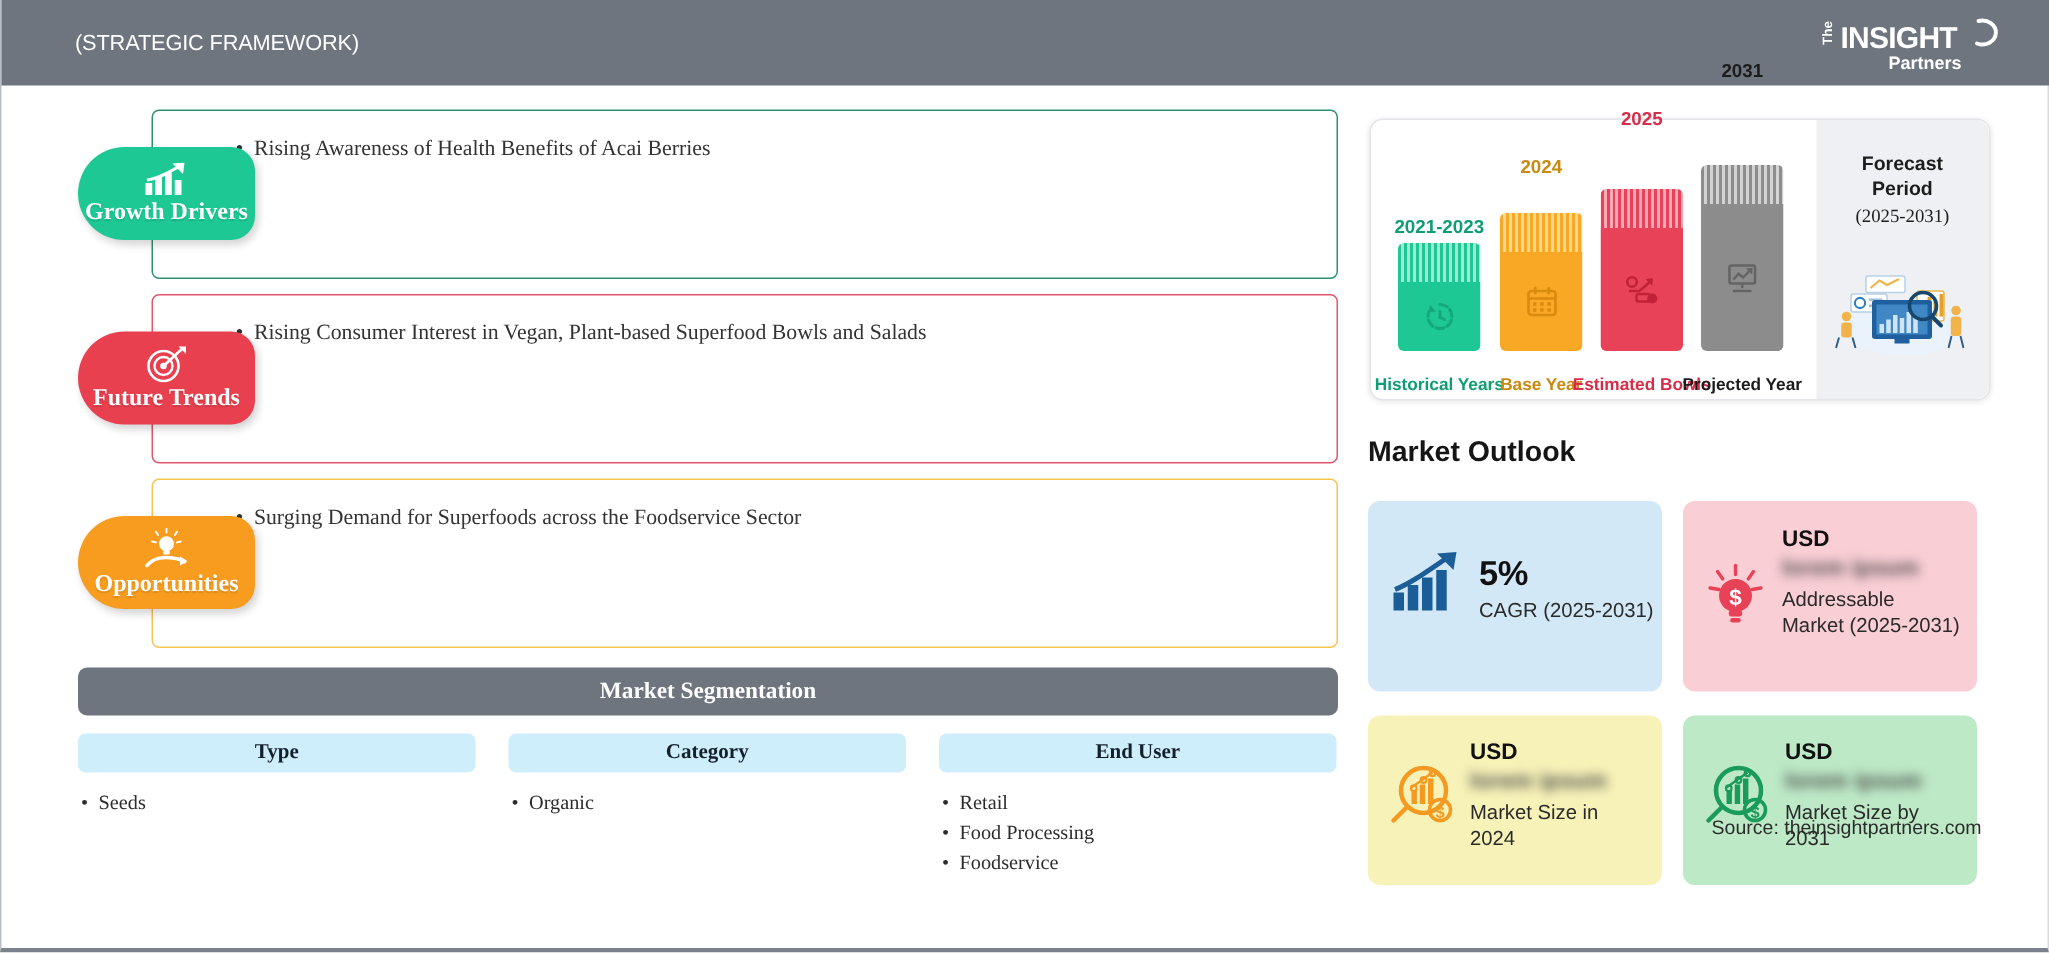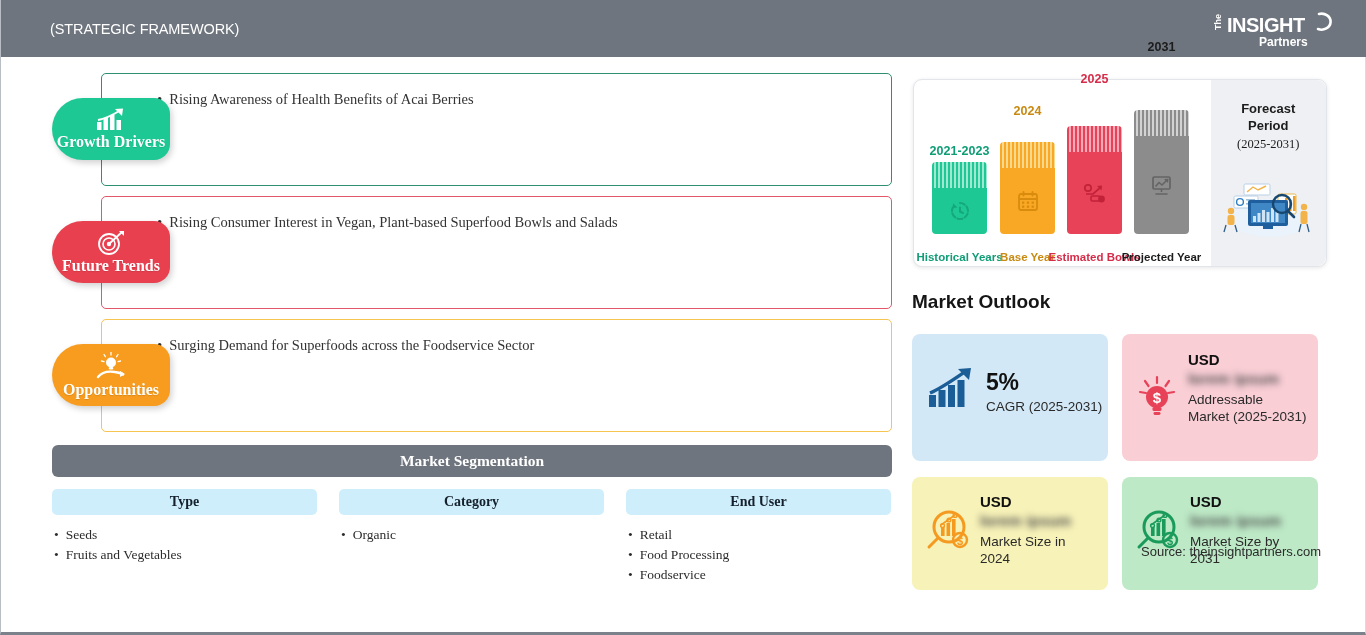--- a/index.html
+++ b/index.html
@@ -264,21 +264,20 @@
     </div>
 
     <div class="seg-wrap">
       <div class="seg-title">Market Segmentation</div>
       <div class="seg-cols">
 
         <div class="seg-col">
           <div class="seg-head">Type</div>
           <div class="seg-list">
             <div class="seg-item">Seeds</div>
-            <div class="seg-item">Fruits and Vegetables</div>
           </div>
         </div>
 
         <div class="seg-col">
           <div class="seg-head">Category</div>
           <div class="seg-list">
             <div class="seg-item">Organic</div>
           </div>
         </div>
 

